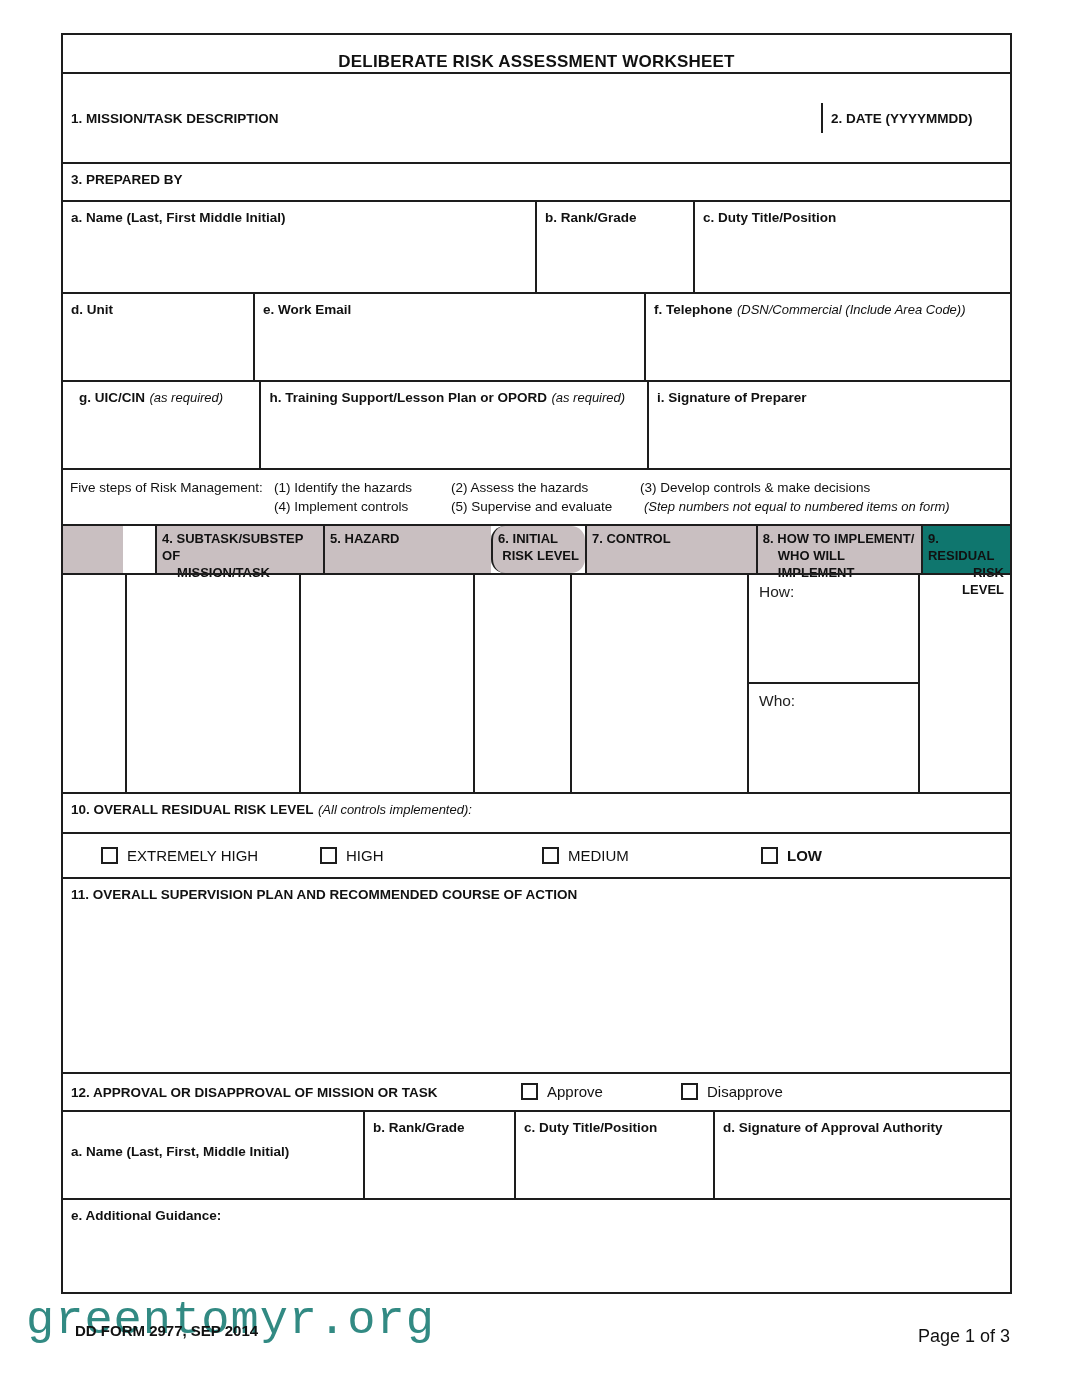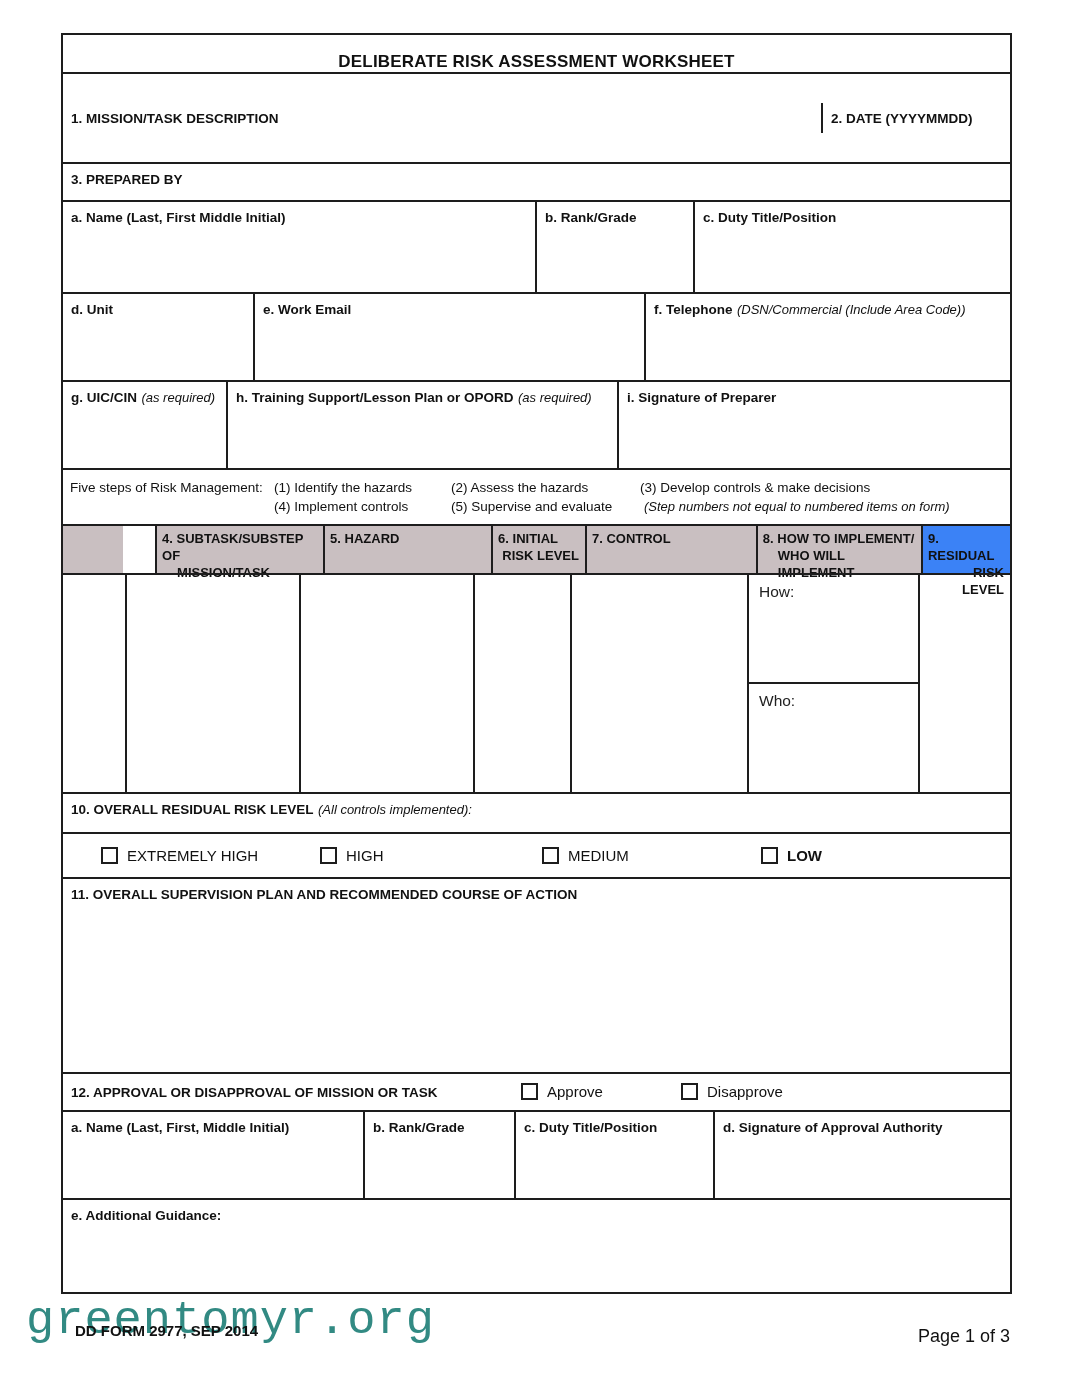--- a/index.html
+++ b/index.html
@@ -99,21 +99,21 @@
       <div class="cell pad" style="width:391px;">
         <span class="lbl">e. Work Email</span>
       </div>
       <div class="cell pad" style="width:366px;">
         <span class="lbl">f. Telephone</span>
         <span class="note">(DSN/Commercial (Include Area Code))</span>
       </div>
     </div>
 
     <div class="row rghi">
-      <div class="cell c0 pad" style="width:163px;">
+      <div class="cell c0 pad" style="width:190px;margin-left:8px;">
         <span class="lbl">g. UIC/CIN</span>
         <span class="note">(as required)</span>
       </div>
       <div class="cell pad" style="width:391px;">
         <span class="lbl">h. Training Support/Lesson Plan or OPORD</span>
         <span class="note">(as required)</span>
       </div>
       <div class="cell pad" style="width:366px;">
         <span class="lbl">i. Signature of Preparer</span>
       </div>
@@ -131,32 +131,32 @@
 
     <div class="row thead">
       <div class="cell c0 thead-cell" style="width: 62px; background: rgb(201, 191, 193);"></div>
       <div class="cell thead-cell" style="width: 174px; background: rgb(201, 191, 193); margin-left: 32px;">
         <span class="l1">4. SUBTASK/SUBSTEP OF</span>
         <span class="l2 l2-indent">MISSION/TASK</span>
       </div>
       <div class="cell thead-cell" style="width: 174px; background: rgb(201, 191, 193);">
         <span class="l1">5. HAZARD</span>
       </div>
-      <div class="cell thead-cell" style="width: 97px; background: rgb(201, 191, 193);">
+      <div class="cell thead-cell" style="width: 97px; background: rgb(201, 191, 193); border-radius: 14px;">
         <span class="l1">6. INITIAL</span>
         <span class="l2 l2-right">RISK LEVEL</span>
       </div>
       <div class="cell thead-cell" style="width: 177px; background: rgb(201, 191, 193);">
         <span class="l1">7. CONTROL</span>
       </div>
       <div class="cell thead-cell" style="width: 171px; background: rgb(201, 191, 193);">
         <span class="l1">8. HOW TO IMPLEMENT/</span>
         <span class="l2 l2-indent">WHO WILL IMPLEMENT</span>
       </div>
-      <div class="cell thead-cell" style="width: 92px; background: #3b82f6;">
+      <div class="cell thead-cell" style="width: 92px; background: #0f766e;">
         <span class="l1">9. RESIDUAL</span>
         <span class="l2 l2-right">RISK LEVEL</span>
       </div>
     </div>
 
     <div class="row tbody">
       <div class="cell c0" style="width:62px;"></div>
       <div class="cell" style="width:174px;"></div>
       <div class="cell" style="width:174px;"></div>
       <div class="cell" style="width:97px;"></div>
@@ -212,21 +212,21 @@
         <div class="cb"></div>
         <span class="cb-lbl12">Approve</span>
       </div>
       <div class="cbgroup cbgroup12" style="left:618px;">
         <div class="cb"></div>
         <span class="cb-lbl12">Disapprove</span>
       </div>
     </div>
 
     <div class="row r12abcd">
-      <div class="cell c0 pad" style="width:300px;">
+      <div class="cell c0 pad" style="width:300px;margin-top:24px;">
         <span class="lbl">a. Name (Last, First, Middle Initial)</span>
       </div>
       <div class="cell pad" style="width:151px;">
         <span class="lbl">b. Rank/Grade</span>
       </div>
       <div class="cell pad" style="width:199px;">
         <span class="lbl">c. Duty Title/Position</span>
       </div>
       <div class="cell pad" style="width:297px;">
         <span class="lbl">d. Signature of Approval Authority</span>

